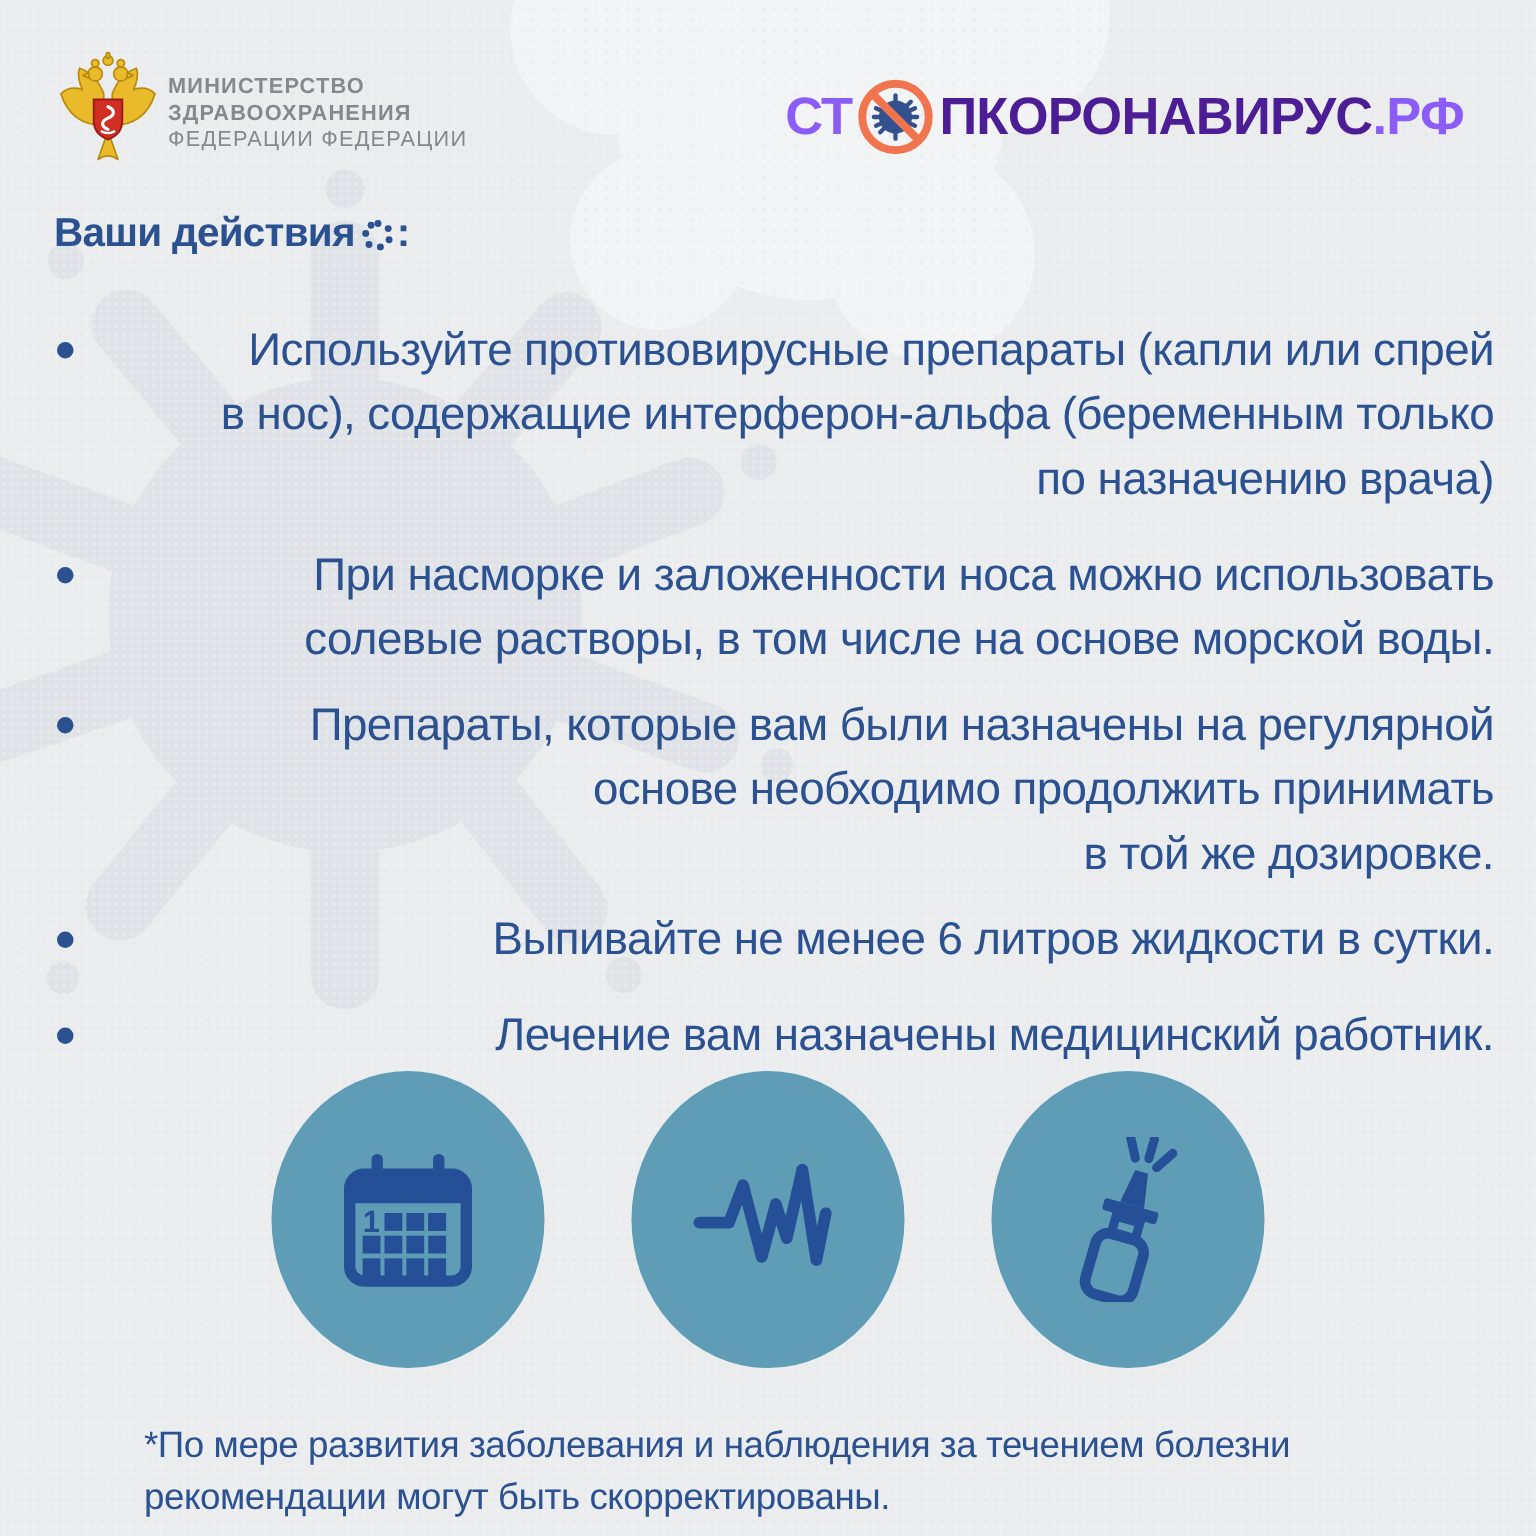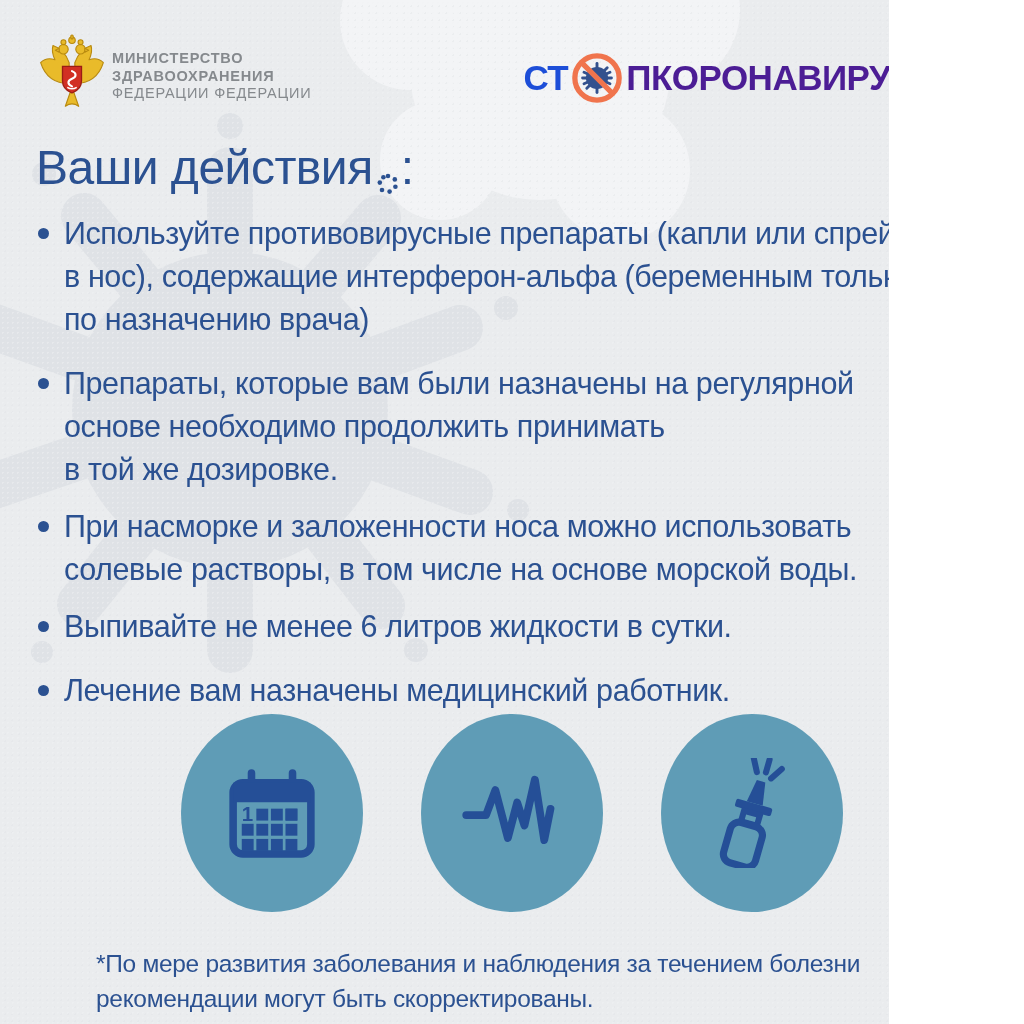--- a/index.html
+++ b/index.html
@@ -1,21 +1,21 @@
 <!DOCTYPE html>
 <html lang="ru"><head>
 <meta charset="utf-8">
 <style>
   * { margin: 0; padding: 0; box-sizing: border-box; }
   html, body { width: 1024px; height: 1024px; }
   body { font-family: "Liberation Sans", sans-serif; }
 
   .page {
     position: relative;
-    width: 889px;
+    width: 1024px;
     height: 1024px;
     background: #eaecee;
     overflow: hidden;
   }
   .noise {
     position: absolute; inset: 0;
     background-image: radial-gradient(#f2f3f5 1px, transparent 1px),
                       radial-gradient(#e3e5e8 1px, transparent 1px);
     background-size: 5px 5px, 7px 7px;
     background-position: 0 0, 2px 3px;
@@ -32,36 +32,37 @@
   .ministry-text {
     position: absolute; left: 112px; top: 50px;
     color: #85898d; font-size: 14.5px; line-height: 17.5px; letter-spacing: .8px;
   }
   .ministry-text .b { font-weight: 700; }
   .site-logo {
     position: absolute; right: 48px; top: 52px;
     display: flex; align-items: center;
     font-weight: 800; font-size: 35px; letter-spacing: -.5px; white-space: nowrap;
   }
-  .site-logo .orange { color: #1d4ed8; }
+  .site-logo .orange { color: #8b5cf6; }
   .site-logo .blue { color: #4c1d95; }
   .site-logo svg { margin: 0 3px; display: block; }
 
   
   .heading {
     position: absolute; left: 36px; top: 140px;
-    display: flex; align-items: flex-end;
-    color: #2b5191; font-size: 48px; font-weight: 400; letter-spacing: -.5px;
+    display: flex; align-items: center;
+    color: #2b5191; font-size: 27px; font-weight: 700; letter-spacing: -.5px;
   }
   .heading .virus-ast { margin: 2px 2px 0 4px; }
 
   
   .bullets {
     position: absolute; left: 36px; top: 212px; width: 960px;
     list-style: none;
+    text-align: right;
   }
   .bullets li {
     position: relative;
     padding-left: 28px;
     margin-bottom: 14px;
     color: #2b5191;
     font-size: 30.5px; line-height: 43px; letter-spacing: -.4px;
     white-space: pre-line;
   }
   .bullets li::before {
@@ -196,25 +197,25 @@
       <circle cx="2.8" cy="9.6" r="2.3"></circle>
       <circle cx="6.4" cy="4.2" r="2.3"></circle>
     </svg>
     <span>:</span>
   </div>
 
   <ul class="bullets">
     <li class="gap-lg">Используйте противовирусные препараты (капли или спрей
 в нос), содержащие интерферон-альфа (беременным только
 по назначению врача)</li>
+    <li>При насморке и заложенности носа можно использовать
+солевые растворы, в том числе на основе морской воды.</li>
     <li>Препараты, которые вам были назначены на регулярной
 основе необходимо продолжить принимать
 в той же дозировке.</li>
-    <li>При насморке и заложенности носа можно использовать
-солевые растворы, в том числе на основе морской воды.</li>
     <li class="gap-lg">Выпивайте не менее 6 литров жидкости в сутки.</li>
     <li>Лечение вам назначены медицинский работник.</li>
   </ul>
 
   <div class="icons-row">
 
     <div class="icon-circle">
       <svg width="108" height="108" viewBox="0 0 100 100">
         <g stroke="#254f97" fill="none">
           <line x1="31" y1="13" x2="31" y2="26" stroke-width="7" stroke-linecap="round"></line>

